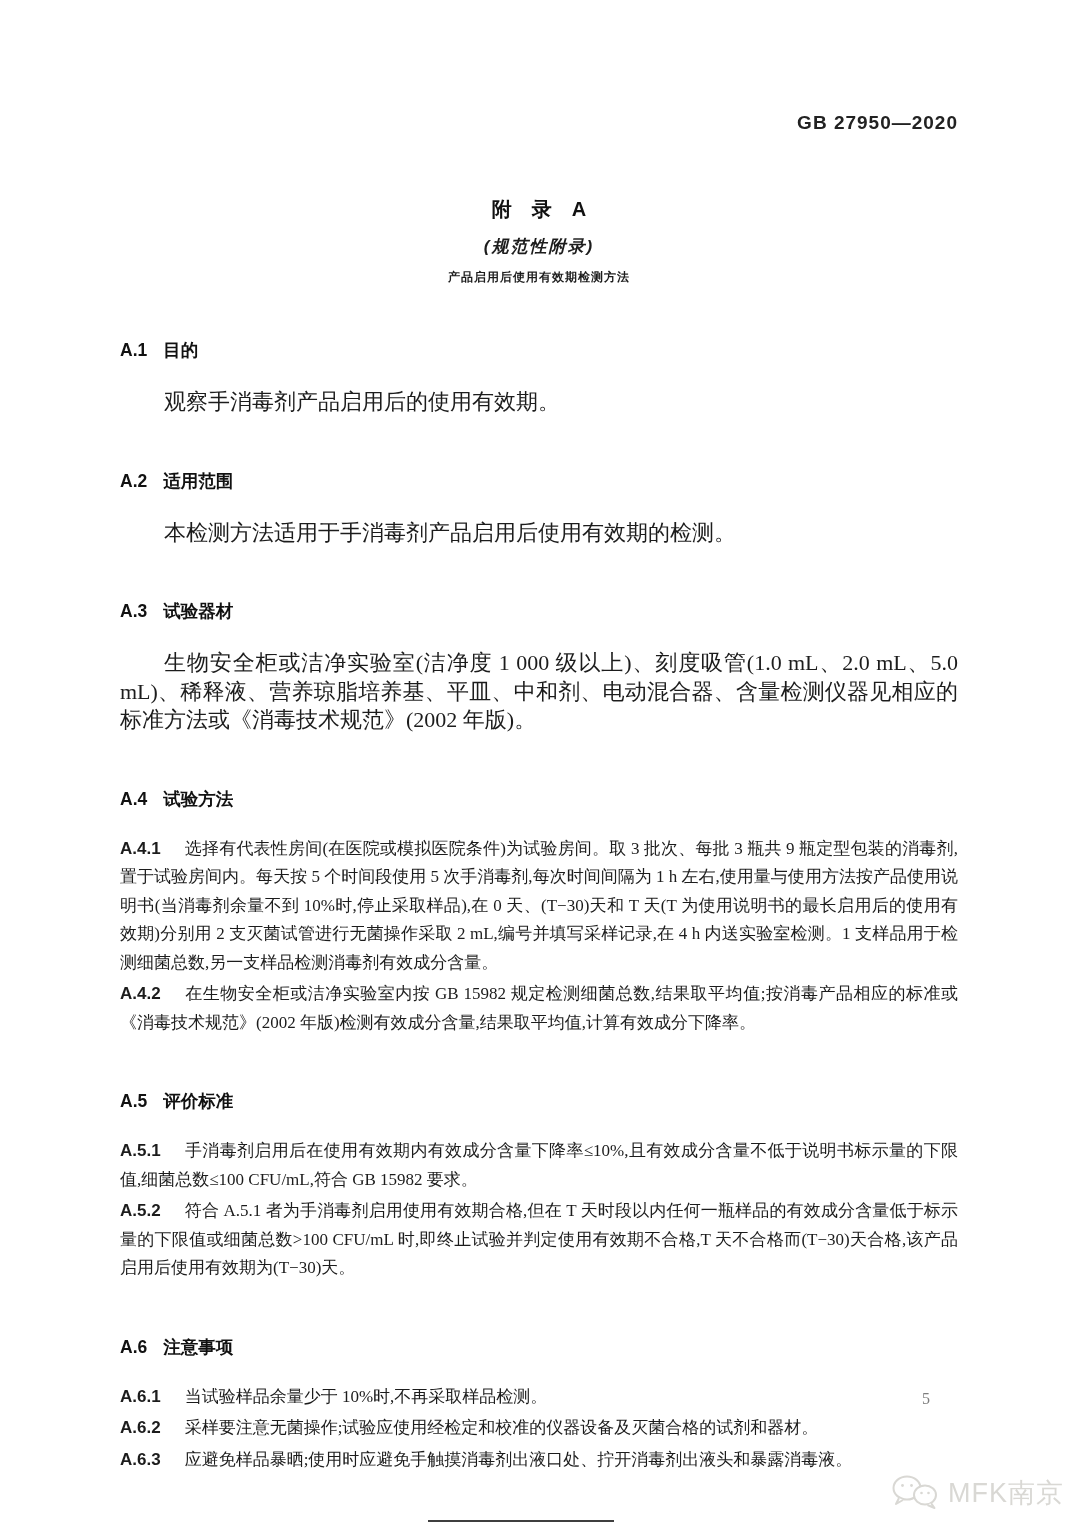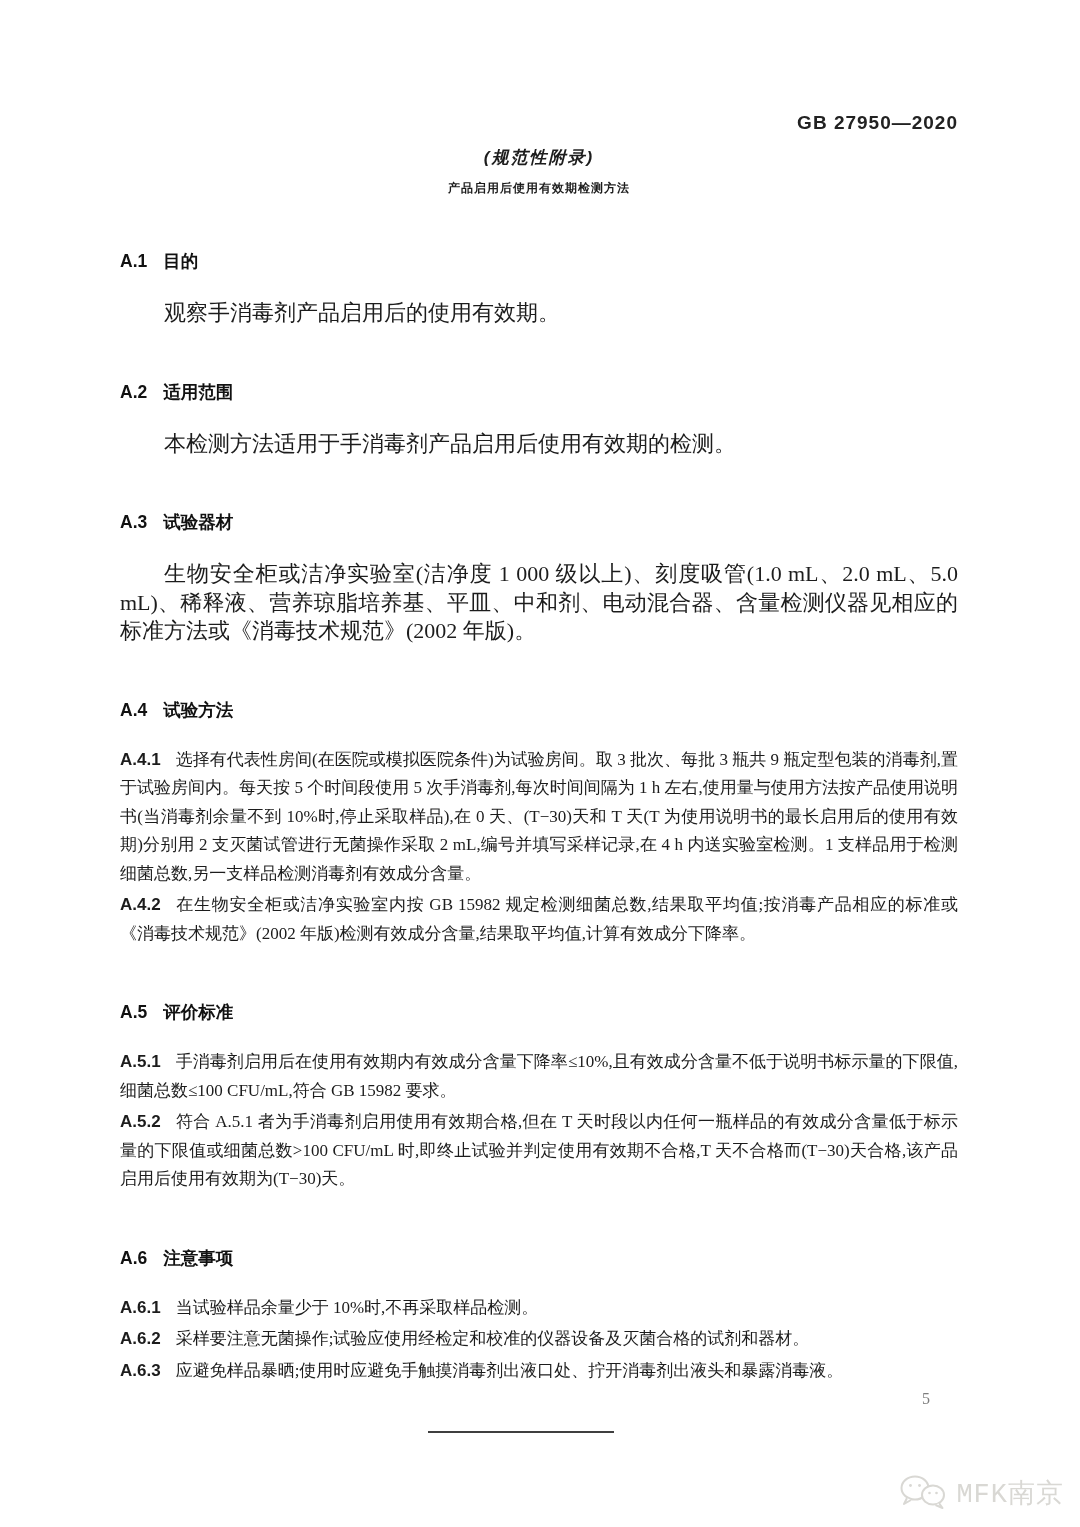--- a/index.html
+++ b/index.html
@@ -72,21 +72,21 @@
     margin-top:2px;
     font-size:17px;
     line-height:28.5px;
     text-align:justify;
     color:#1c1c1c;
   }
   .clause:first-of-type { margin-top:24px; }
   .clause .clause-label {
     font-family:"Liberation Sans","DejaVu Sans",sans-serif;
     font-weight:bold;
-    margin-right:15px;
+    margin-right:24px;
   }
   .clause-group .clause + .clause { margin-top:3px; }
 
   .divider {
     width:186px; height:2px;
     background:#3f3f3f;
     margin:46px auto 0 auto;
     position:relative; left:-18px;
   }
 
@@ -95,36 +95,37 @@
     right:150px; top:1390px;
     font-size:16px;
     color:#7d7d7d;
   }
 
   .watermark {
     position:absolute;
     right:16px; bottom:14px;
     display:flex; align-items:center; gap:6px;
     color:#d9d8d4;
-    font-family:Liberation Mono, monospace;
+    font-family:Liberation Sans, sans-serif;
     font-size:27px;
     letter-spacing:1px;
     text-shadow:0 1px 1px rgba(255,255,255,0.9);
     user-select:none;
   }
   .watermark svg { display:block; }
 </style>
 </head>
 <body>
 
 <div class="page">
   <div class="content">
 
     <div class="std-code">GB 27950—2020</div>
 
+    <div class="appendix-title">附　录　A</div>
     <div class="appendix-sub">(规范性附录)</div>
     <div class="appendix-name">产品启用后使用有效期检测方法</div>
 
     <div class="sec-heading">
       <span class="sec-label">A.1</span><span>目的</span>
     </div>
     <div class="para indent">观察手消毒剂产品启用后的使用有效期。</div>
 
     <div class="sec-heading">
       <span class="sec-label">A.2</span><span>适用范围</span>

